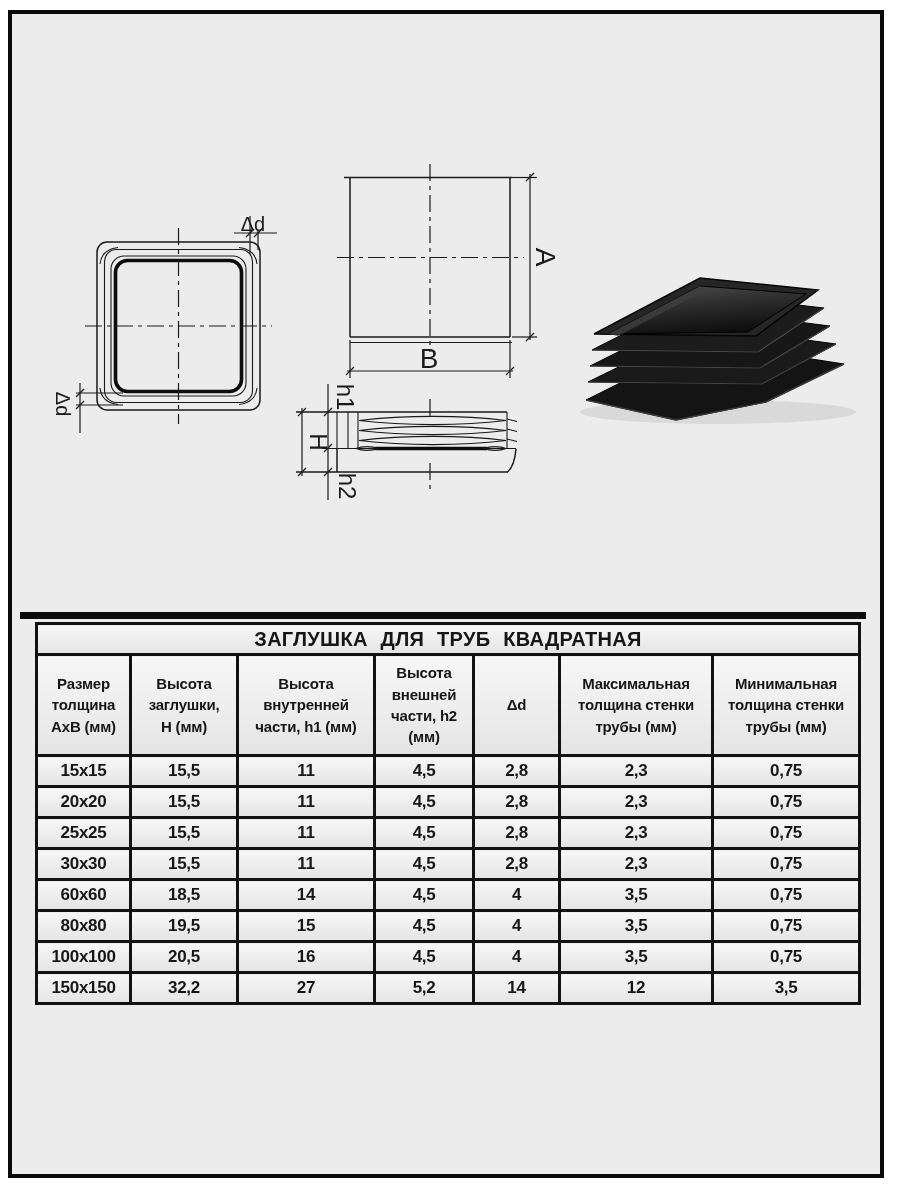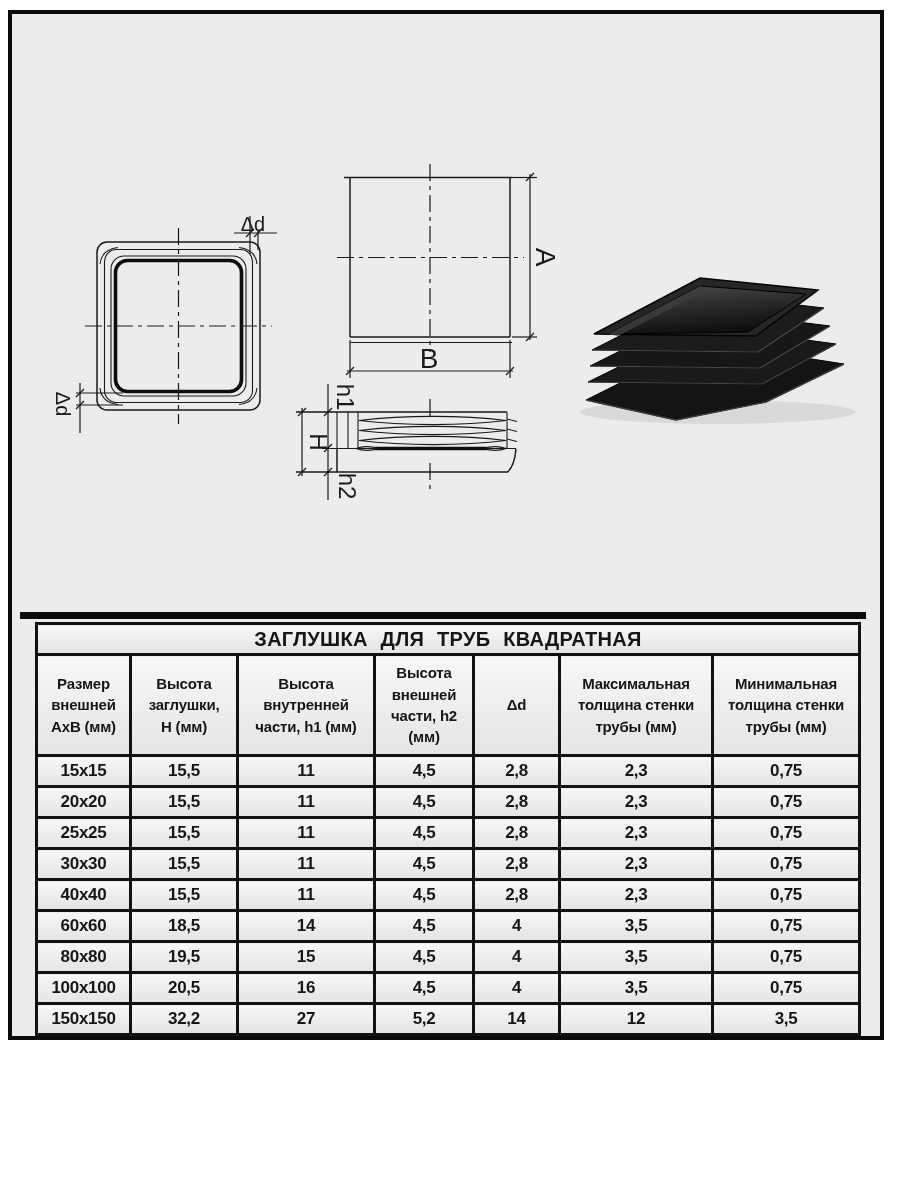--- a/index.html
+++ b/index.html
@@ -2,21 +2,21 @@
 <html><head>
 <meta charset="utf-8">
 <style>
   html,body { margin:0; padding:0; }
   body {
     width:900px; height:1200px; background:#ffffff;
     font-family:"Liberation Sans", sans-serif; color:#1a1a1a;
     position:relative; overflow:hidden;
   }
   .frame {
-    position:absolute; left:8px; top:10px; width:876px; height:1030px;
+    position:absolute; left:8px; top:10px; width:876px; height:1168px;
     border:4px solid #0a0a0a; background:#ececec; box-sizing:border-box;
   }
   .drawing-svg {
     position:absolute; left:0; top:0; width:868px; height:598px; display:block;
   }
   .cl { stroke:#1a1a1a; stroke-width:1.2; fill:none; stroke-dasharray:17 5 4 5; }
   .ln  { stroke:#1a1a1a; stroke-width:1.5; fill:none; }
   .ln2 { stroke:#1a1a1a; stroke-width:1.1; fill:none; }
   .dim { stroke:#1a1a1a; stroke-width:1.2; fill:none; }
   .thk { stroke:#0d0d0d; stroke-width:3.6; fill:none; }
@@ -178,21 +178,21 @@
           <col style="width:86px">
           <col style="width:153px">
           <col style="width:147px">
       </colgroup>
       <thead>
         <tr>
           <th class="title-cell" colspan="7">ЗАГЛУШКА  ДЛЯ  ТРУБ  КВАДРАТНАЯ</th>
         </tr>
         <tr class="head-row">
           <th>Размер
-внешней
+толщина
 АхВ (мм)</th>
           <th>Высота
 заглушки,
 Н (мм)</th>
           <th>Высота
 внутренней
 части, h1 (мм)</th>
           <th>Высота
 внешней
 части, h2
@@ -237,29 +237,20 @@
         <tr>
             <td>30x30</td>
             <td>15,5</td>
             <td>11</td>
             <td>4,5</td>
             <td>2,8</td>
             <td>2,3</td>
             <td>0,75</td>
           </tr>
         <tr>
-            <td>40x40</td>
-            <td>15,5</td>
-            <td>11</td>
-            <td>4,5</td>
-            <td>2,8</td>
-            <td>2,3</td>
-            <td>0,75</td>
-          </tr>
-        <tr>
             <td>60x60</td>
             <td>18,5</td>
             <td>14</td>
             <td>4,5</td>
             <td>4</td>
             <td>3,5</td>
             <td>0,75</td>
           </tr>
         <tr>
             <td>80x80</td>

